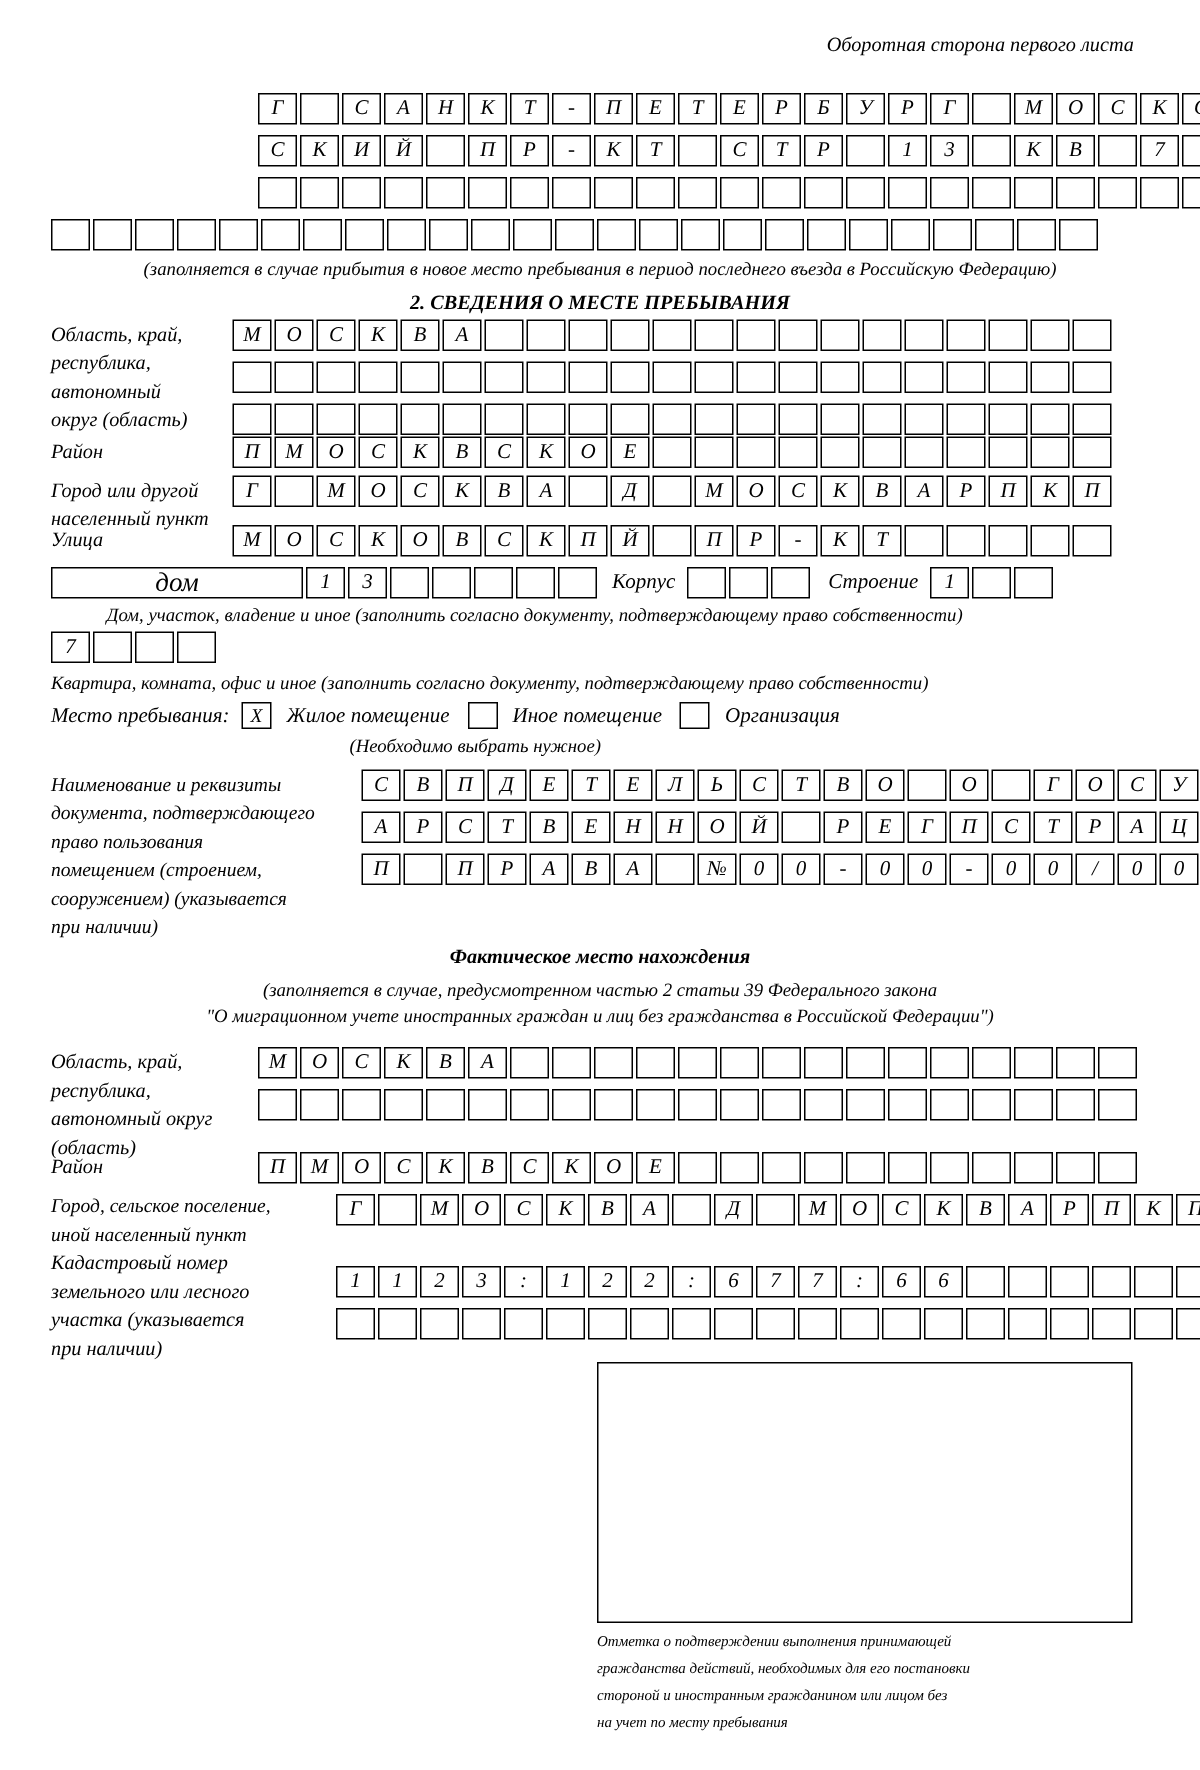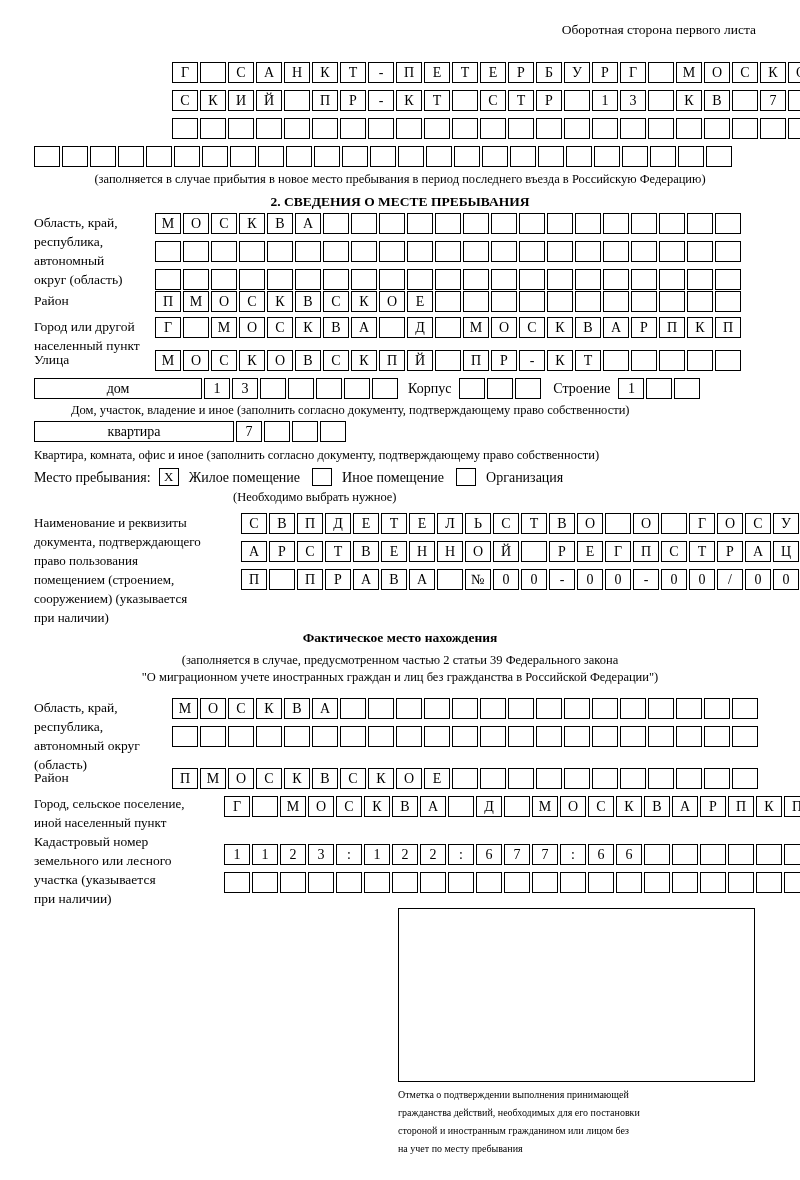--- a/index.html
+++ b/index.html
@@ -4,21 +4,21 @@
 <style>
   html,body{margin:0;padding:0;}
   body{
     width:800px;height:1180px;
     background:#ffffff;
     font-family:"Liberation Serif", serif;
     color:#000;
     position:relative;
     overflow:hidden;
   }
-  .page{position:relative;width:800px;height:1088px;box-sizing:border-box;}
+  .page{position:relative;width:800px;height:1088px;box-sizing:border-box;font-style:italic;}
 
   .hdr-right{
     position:absolute;top:22px;right:44px;
     font-size:13.5px;
   }
 
   .lbl{font-size:14px;line-height:17px;}
   .lbl-sm{font-size:12.5px;line-height:16px;}
 
   
@@ -35,21 +35,21 @@
   }
   .cell:last-child{margin-right:0;}
 
   .row{position:absolute;display:flex;align-items:flex-start;}
 
   .boxlbl{
     border:1px solid #000;
     height:21px;
     box-sizing:border-box;
     text-align:center;
-    font-size:14px;
+    font-size:18px;
     line-height:19px;
     margin-right:2px;
   }
 
   .chk{
     width:20px;height:18px;border:1px solid #000;
     display:inline-block;box-sizing:border-box;
     text-align:center;font-size:13px;line-height:16px;
     vertical-align:middle;
   }
@@ -365,21 +365,20 @@
     <div class="cells" id="s2stro" style="margin-left:8px;">
         <div class="cell">1</div>
         <div class="cell"></div>
         <div class="cell"></div>
       </div>
   </div>
 
   <div class="lbl-sm" style="position:absolute;left:34px;top:402px;margin-left:37px;">Дом, участок, владение и иное (заполнить согласно документу, подтверждающему право собственности)</div>
 
   <div class="row" style="left:34px;top:421px;">
-    <div class="boxlbl" style="width:200px;">квартира</div>
     <div class="cells" id="s2flat">
         <div class="cell">7</div>
         <div class="cell"></div>
         <div class="cell"></div>
         <div class="cell"></div>
       </div>
   </div>
 
   <div class="lbl-sm" style="position:absolute;left:34px;top:447px;">Квартира, комната, офис и иное (заполнить согласно документу, подтверждающему право собственности)</div>
 

